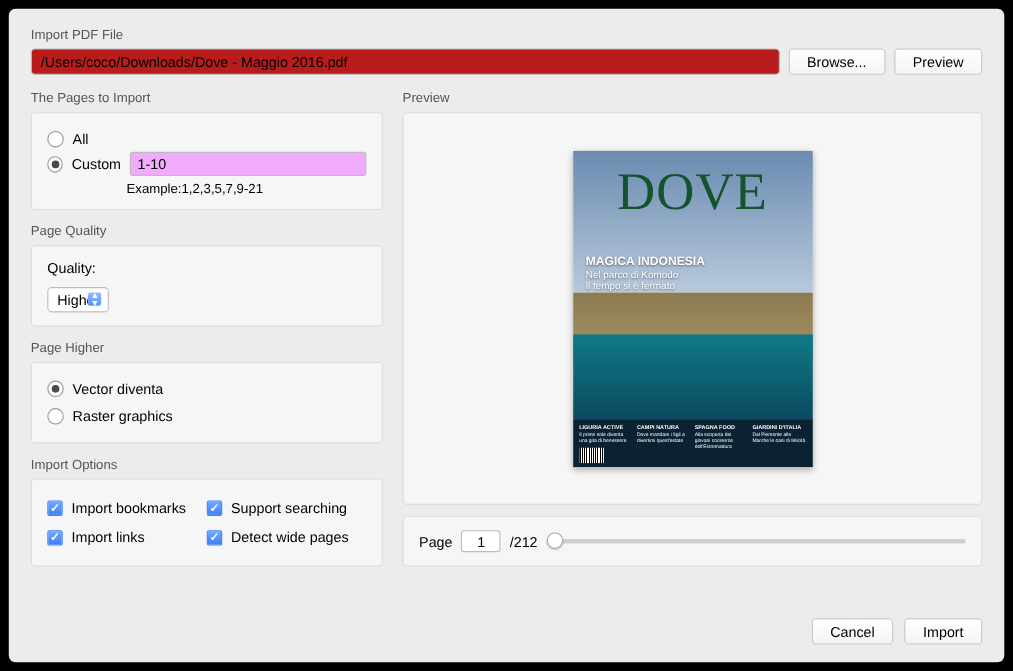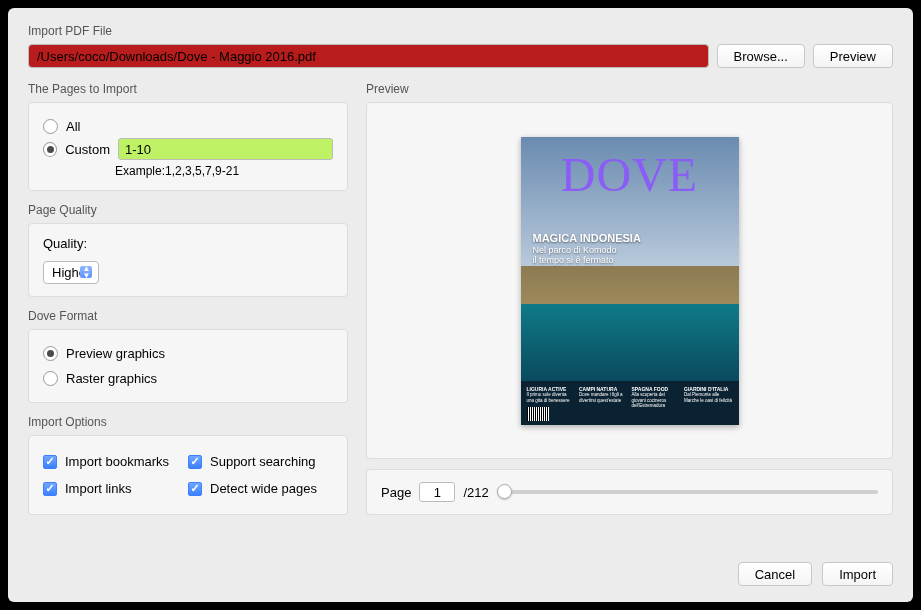--- a/index.html
+++ b/index.html
@@ -61,21 +61,21 @@
 .radio {
   width: 15px; height: 15px; border-radius: 50%;
   border: 1px solid #999; background: #fff;
   display: inline-flex; align-items: center; justify-content: center;
 }
 .radio.checked::after {
   content: ""; width: 7px; height: 7px; border-radius: 50%;
   background: #4a4a4a;
 }
 .small-input {
-  background: #bef264; border: 1px solid #bcbcbc; border-radius: 3px;
+  background: #f0abfc; border: 1px solid #bcbcbc; border-radius: 3px;
   padding: 3px 6px; font-size: 13px; width: 228px; height: 22px;
 }
 .example { font-size: 12px; color: #000000; margin-left: 72px; margin-top: 2px; }
 .quality-row { display: flex; align-items: flex-start; gap: 10px; flex-direction: column; }
 .select {
   flex: 1; background: #fff; border: 1px solid #bcbcbc; border-radius: 4px;
   padding: 3px 8px; font-size: 13px; height: 22px; position: relative;
 }
 .select::after {
   content: ""; position: absolute; right: 6px; top: 4px; width: 12px; height: 12px;
@@ -102,21 +102,21 @@
   box-shadow: 0 2px 6px rgba(0,0,0,.3);
 }
 .cover .sky { position: absolute; inset: 0 0 55% 0; background: linear-gradient(#6a8bb0 0%, #b8c9db 100%); }
 .cover .land { position: absolute; top: 45%; left:0; right:0; height: 22%; background: linear-gradient(#8c7a52,#a89360); }
 .cover .sea { position: absolute; top: 58%; left:0; right:0; bottom: 15%; background: linear-gradient(#0f7a88, #0a4a5e); }
 .cover .foot { position: absolute; left:0; right:0; bottom:0; height: 15%; background: #0a2232; padding: 5px 6px; display: flex; gap: 4px; }
 .foot-col { flex:1; font-size: 4.5px; color: #fff; line-height: 1.2; }
 .foot-col b { font-size: 5px; display:block; }
 .title-dove {
   position: absolute; top: 10px; left: 0; right: 0; text-align: center;
-  color: #8b5cf6; font-family: Georgia, serif; font-size: 48px; letter-spacing: 1px;
+  color: #14532d; font-family: Georgia, serif; font-size: 48px; letter-spacing: 1px;
   font-weight: normal;
 }
 .subtitle { position: absolute; top: 95px; left: 12px; color: #fff; font-size: 11px; font-weight: bold; text-shadow: 0 1px 2px rgba(0,0,0,.5); }
 .subtitle2 { position: absolute; top: 108px; left: 12px; color: #fff; font-size: 9px; text-shadow: 0 1px 2px rgba(0,0,0,.5); line-height:1.2; }
 .barcode { position:absolute; bottom:4px; left:6px; width:22px; height:14px; background: repeating-linear-gradient(90deg,#000 0 1px,#fff 1px 2px); }
 .page-control {
   background: #f6f6f6; border: 1px solid #dcdcdc; border-radius: 4px;
   margin-top: 10px; padding: 12px 14px; display: flex; align-items: center; gap: 8px;
 }
 .page-input {
@@ -175,25 +175,25 @@
             <span>Quality:</span>
             <div class="select">
               <span>Higher</span>
               <span class="arrows">▲<br>▼</span>
             </div>
           </div>
         </div>
       </div>
 
       <div>
-        <div class="section-title">Dove Format</div>
+        <div class="section-title">Page Higher</div>
         <div class="group">
           <div class="radio-row">
             <span class="radio checked"></span>
-            <span>Preview graphics</span>
+            <span>Vector diventa</span>
           </div>
           <div class="radio-row" style="margin-top:10px">
             <span class="radio"></span>
             <span>Raster graphics</span>
           </div>
         </div>
       </div>
 
       <div>
         <div class="section-title">Import Options</div>

